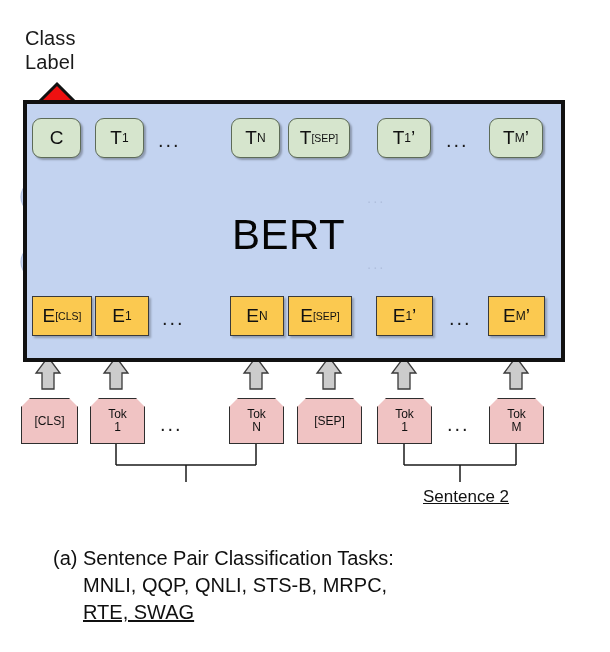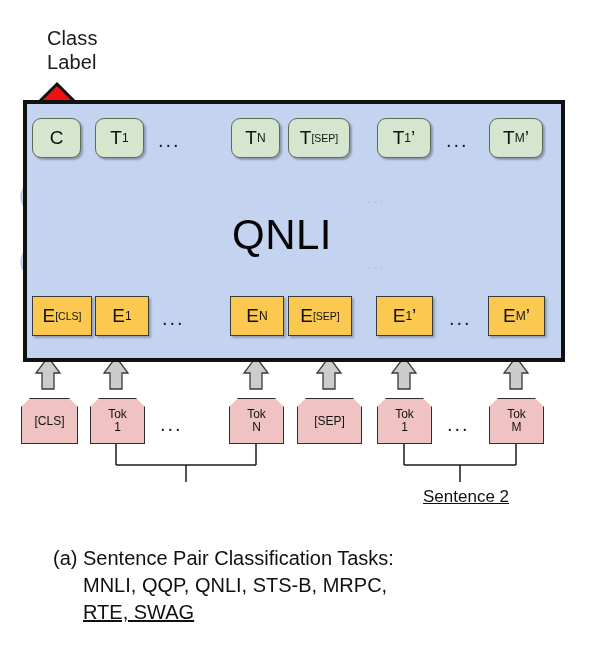--- a/index.html
+++ b/index.html
@@ -26,21 +26,20 @@
   
   #class-label {
     position: absolute;
     left: 25px;
     top: 26px;
     font-size: 20px;
     line-height: 24px;
     letter-spacing: 0.1px;
     white-space: pre-line;
     color: #1a1a1a;
-    margin-left: 22px;
   }
 
   
   #bert-panel {
     position: absolute;
     left: 23px;
     top: 100px;
     width: 542px;
     height: 262px;
     background: #c3d3f0;
@@ -258,21 +257,21 @@
     <g stroke="#1a1a1a" stroke-width="1.5" fill="none">
       <line x1="404" y1="444" x2="404" y2="465"></line>
       <line x1="404" y1="465" x2="516" y2="465"></line>
       <line x1="516" y1="444" x2="516" y2="465"></line>
       <line x1="460" y1="465" x2="460" y2="482"></line>
     </g>
   </svg>
 
   <div id="bert-panel"></div>
 
-  <div id="bert-wordmark">QNLI</div>
+  <div id="bert-wordmark">BERT</div>
 
   <div class="ellip" style="left:367px; top:190px; font-size:15px; color:#b0bfdd;">...</div>
   <div class="ellip" style="left:367px; top:256px; font-size:15px; color:#b0bfdd;">...</div>
 
   <div class="tok-out" style="left:32px; top:118px; width:49px;">
     <span>C</span>
   </div>
 
   <div class="tok-out" style="left:95px; top:118px; width:49px;">
     <span>T</span>

